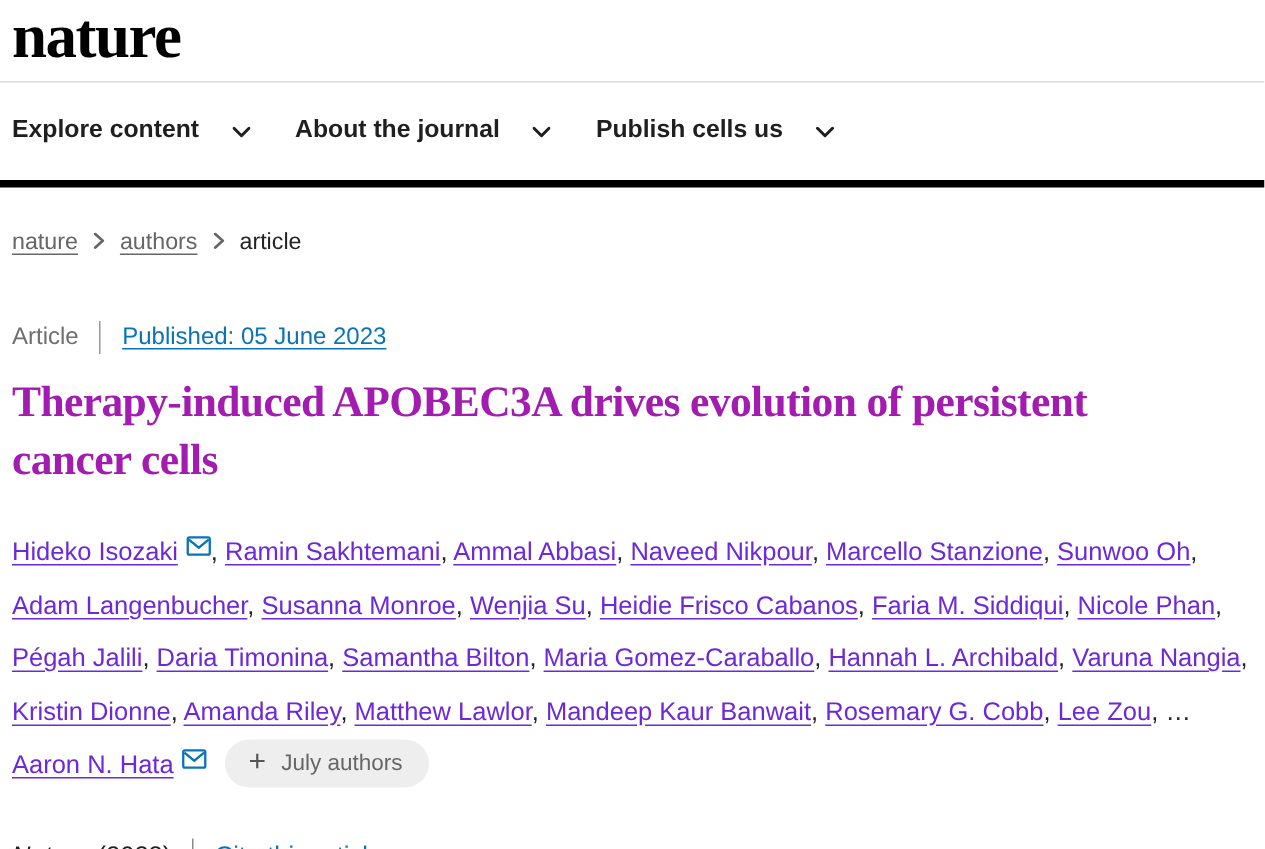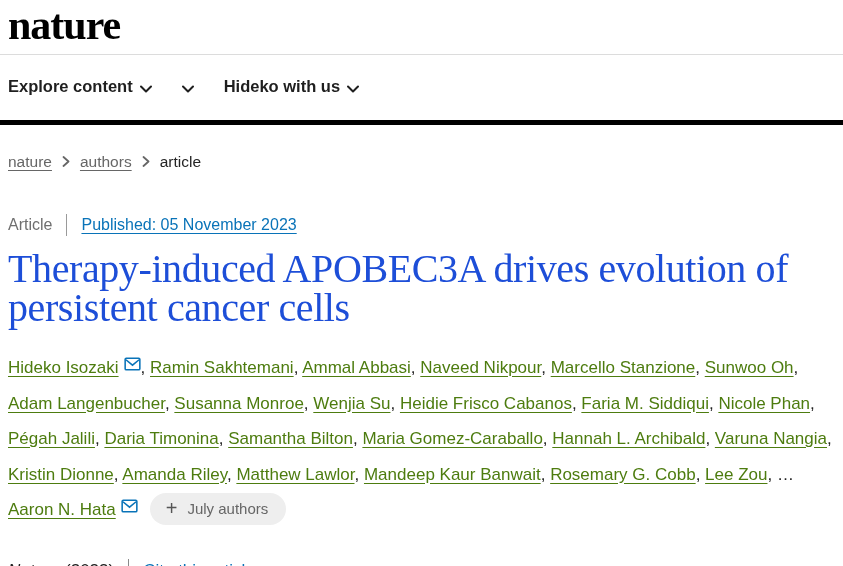--- a/index.html
+++ b/index.html
@@ -20,21 +20,21 @@
     line-height: 46px;
     letter-spacing: -1px;
     color: #000;
     text-decoration: none;
     display: inline-block;
   }
   .hairline { height: 1px; background: #dcdcdc; width: 100%; }
 
   .nav-row { display: flex; align-items: center; gap: 30px; padding: 21px 8px 23px 8px; }
   .nav-item {
-    display: inline-flex; align-items: center; gap: 7px;
+    display: inline-flex; align-items: center; gap: 22px;
     font-weight: 700; font-size: 16.5px; color: #1f1f1f;
     text-decoration: none; cursor: pointer; background: none; border: none;
     font-family: inherit;
   }
   .chev { display: inline-block; margin-top: 2px; }
 
   .black-bar { height: 5px; background: #000; width: 100%; }
 
   
   .breadcrumb { display: flex; align-items: center; gap: 10px; margin: 27px 8px 0 8px; font-size: 15.5px; }
@@ -45,38 +45,38 @@
   
   .meta-row { display: flex; align-items: center; margin: 43px 8px 0 8px; font-size: 16px; }
   .meta-type { color: #6f6f6f; }
   .vbar { display: inline-block; width: 1px; background: #9a9a9a; align-self: stretch; margin: 0 14px; }
   .vbar.meta { height: 22px; align-self: auto; }
   a.blue-link { color: #0973b8; text-decoration: underline; text-underline-offset: 3px; }
 
   
   .title {
     font-family: "Liberation Serif", "DejaVu Serif", serif;
-    font-weight: 400;
-    font-size: 40px;
+    font-weight: 700;
+    font-size: 29px;
     line-height: 39px;
     letter-spacing: -0.4px;
-    color: #1d4ed8;
+    color: #a21caf;
     margin: 13px 8px 0 8px;
     max-width: 790px;
   }
 
   
   .authors {
     margin: 23px 8px 0 8px;
     font-size: 17px;
     line-height: 35.5px;
     max-width: 827px;
     color: #222;
   }
-  a.author { color: #4d7c0f; text-decoration: underline; text-underline-offset: 3px; }
+  a.author { color: #6d28d9; text-decoration: underline; text-underline-offset: 3px; }
   .sep { color: #222; }
   .envwrap { color: #0973b8; margin-left: 5px; }
   .envwrap svg { vertical-align: 2px; }
   .show-authors {
     display: inline-flex; align-items: center; gap: 10px;
     background: #eeeeee; border: none; border-radius: 17px;
     padding: 7px 18px 8px 16px; margin-left: 12px;
     font-family: inherit; font-size: 15px; color: #666666;
     cursor: pointer; vertical-align: middle; position: relative; top: -2px;
   }
@@ -101,28 +101,29 @@
   <div class="nav-row">
     <button class="nav-item">
       <span>Explore content</span>
       <span class="chev">
         <svg width="12" height="8" viewBox="0 0 12 8">
             <path d="M1 1.5 L6 6.5 L11 1.5" fill="none" stroke="#1f1f1f" stroke-width="2" stroke-linecap="round" stroke-linejoin="round"></path>
           </svg>
       </span>
     </button>
     <button class="nav-item">
+      <span>About the journal</span>
       <span class="chev">
         <svg width="12" height="8" viewBox="0 0 12 8">
             <path d="M1 1.5 L6 6.5 L11 1.5" fill="none" stroke="#1f1f1f" stroke-width="2" stroke-linecap="round" stroke-linejoin="round"></path>
           </svg>
       </span>
     </button>
     <button class="nav-item">
-      <span>Hideko with us</span>
+      <span>Publish cells us</span>
       <span class="chev">
         <svg width="12" height="8" viewBox="0 0 12 8">
             <path d="M1 1.5 L6 6.5 L11 1.5" fill="none" stroke="#1f1f1f" stroke-width="2" stroke-linecap="round" stroke-linejoin="round"></path>
           </svg>
       </span>
     </button>
   </div>
   <div class="black-bar"></div>
 
   <nav class="breadcrumb">
@@ -137,21 +138,21 @@
       <svg width="8" height="11" viewBox="0 0 8 11">
           <path d="M1.5 1 L6.5 5.5 L1.5 10" fill="none" stroke="#666" stroke-width="1.8" stroke-linecap="round" stroke-linejoin="round"></path>
         </svg>
     </span>
     <span class="crumb-current">article</span>
   </nav>
 
   <div class="meta-row">
     <span class="meta-type">Article</span>
     <span class="vbar meta"></span>
-    <a href="#" class="blue-link">Published: 05 November 2023</a>
+    <a href="#" class="blue-link">Published: 05 June 2023</a>
   </div>
 
   <h1 class="title">Therapy-induced APOBEC3A drives evolution of persistent cancer cells</h1>
 
   <p class="authors">
     <span><a href="#" class="author">Hideko Isozaki</a><span class="envwrap"><svg viewBox="0 0 22 18" width="17" height="14">
             <rect x="1.5" y="1.5" width="19" height="15" rx="1.5" fill="none" stroke="currentColor" stroke-width="2"></rect>
             <path d="M2.5 3.5 L11 10.5 L19.5 3.5" fill="none" stroke="currentColor" stroke-width="2"></path>
           </svg></span><span class="sep">, </span><a href="#" class="author">Ramin Sakhtemani</a><span class="sep">, </span><a href="#" class="author">Ammal Abbasi</a><span class="sep">, </span><a href="#" class="author">Naveed Nikpour</a><span class="sep">, </span><a href="#" class="author">Marcello Stanzione</a><span class="sep">, </span><a href="#" class="author">Sunwoo Oh</a><span class="sep">, </span><a href="#" class="author">Adam Langenbucher</a><span class="sep">, </span><a href="#" class="author">Susanna Monroe</a><span class="sep">, </span><a href="#" class="author">Wenjia Su</a><span class="sep">, </span><a href="#" class="author">Heidie Frisco Cabanos</a><span class="sep">, </span><a href="#" class="author">Faria M. Siddiqui</a><span class="sep">, </span><a href="#" class="author">Nicole Phan</a><span class="sep">, </span><a href="#" class="author">Pégah Jalili</a><span class="sep">, </span><a href="#" class="author">Daria Timonina</a><span class="sep">, </span><a href="#" class="author">Samantha Bilton</a><span class="sep">, </span><a href="#" class="author">Maria Gomez-Caraballo</a><span class="sep">, </span><a href="#" class="author">Hannah L. Archibald</a><span class="sep">, </span><a href="#" class="author">Varuna Nangia</a><span class="sep">, </span><a href="#" class="author">Kristin Dionne</a><span class="sep">, </span><a href="#" class="author">Amanda Riley</a><span class="sep">, </span><a href="#" class="author">Matthew Lawlor</a><span class="sep">, </span><a href="#" class="author">Mandeep Kaur Banwait</a><span class="sep">, </span><a href="#" class="author">Rosemary G. Cobb</a><span class="sep">, </span><a href="#" class="author">Lee Zou</a><span class="sep">, </span><span class="sep">… </span><a href="#" class="author">Aaron N. Hata</a><span class="envwrap"><svg viewBox="0 0 22 18" width="17" height="14">
             <rect x="1.5" y="1.5" width="19" height="15" rx="1.5" fill="none" stroke="currentColor" stroke-width="2"></rect>

